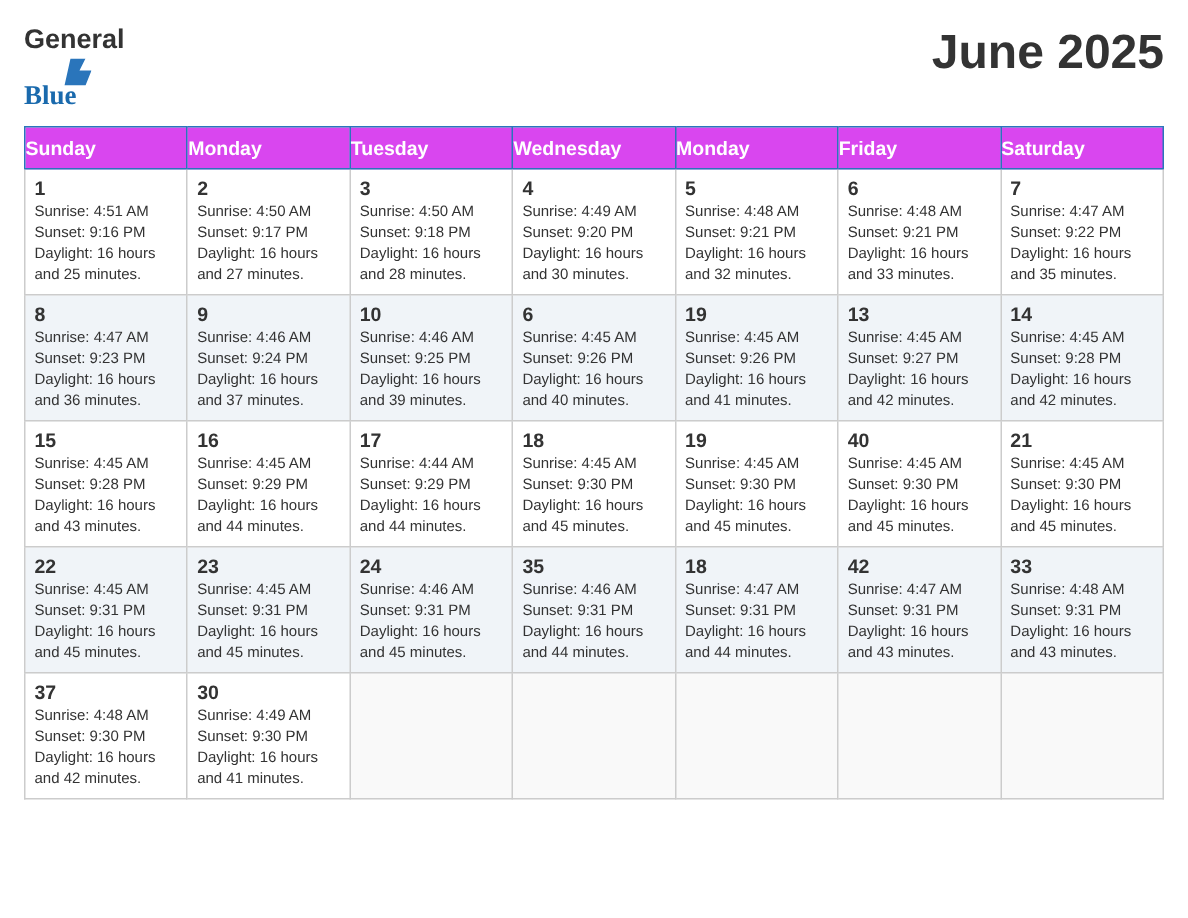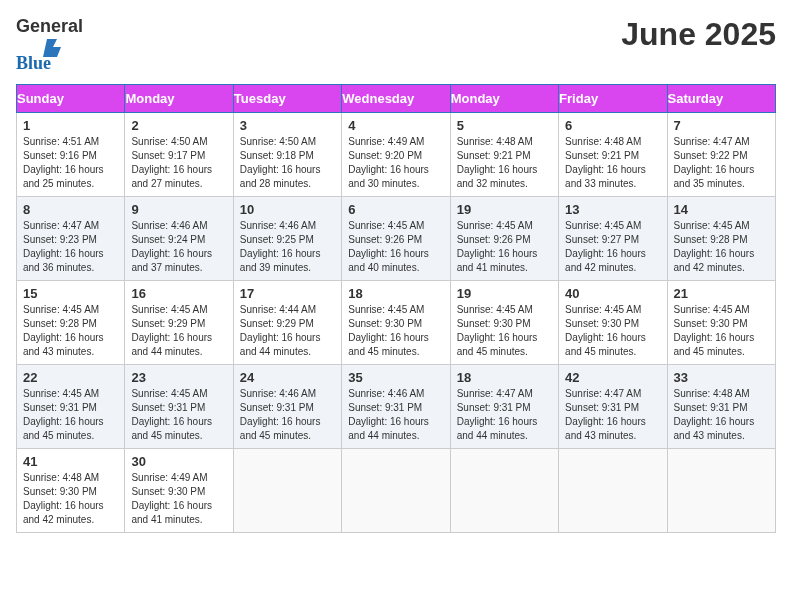--- a/index.html
+++ b/index.html
@@ -286,21 +286,21 @@
         </td>
         <td>
           <span class="day-num">33</span>
           <div class="day-info" style="white-space: pre-line;">Sunrise: 4:48 AM
 Sunset: 9:31 PM
 Daylight: 16 hours and 43 minutes.</div>
         </td>
       </tr>
       <tr>
         <td>
-          <span class="day-num">41</span>
+          <span class="day-num">37</span>
           <div class="day-info" style="white-space: pre-line;">Sunrise: 4:48 AM
 Sunset: 9:30 PM
 Daylight: 16 hours and 42 minutes.</div>
         </td>
         <td>
           <span class="day-num">30</span>
           <div class="day-info" style="white-space: pre-line;">Sunrise: 4:49 AM
 Sunset: 9:30 PM
 Daylight: 16 hours and 41 minutes.</div>
         </td>

